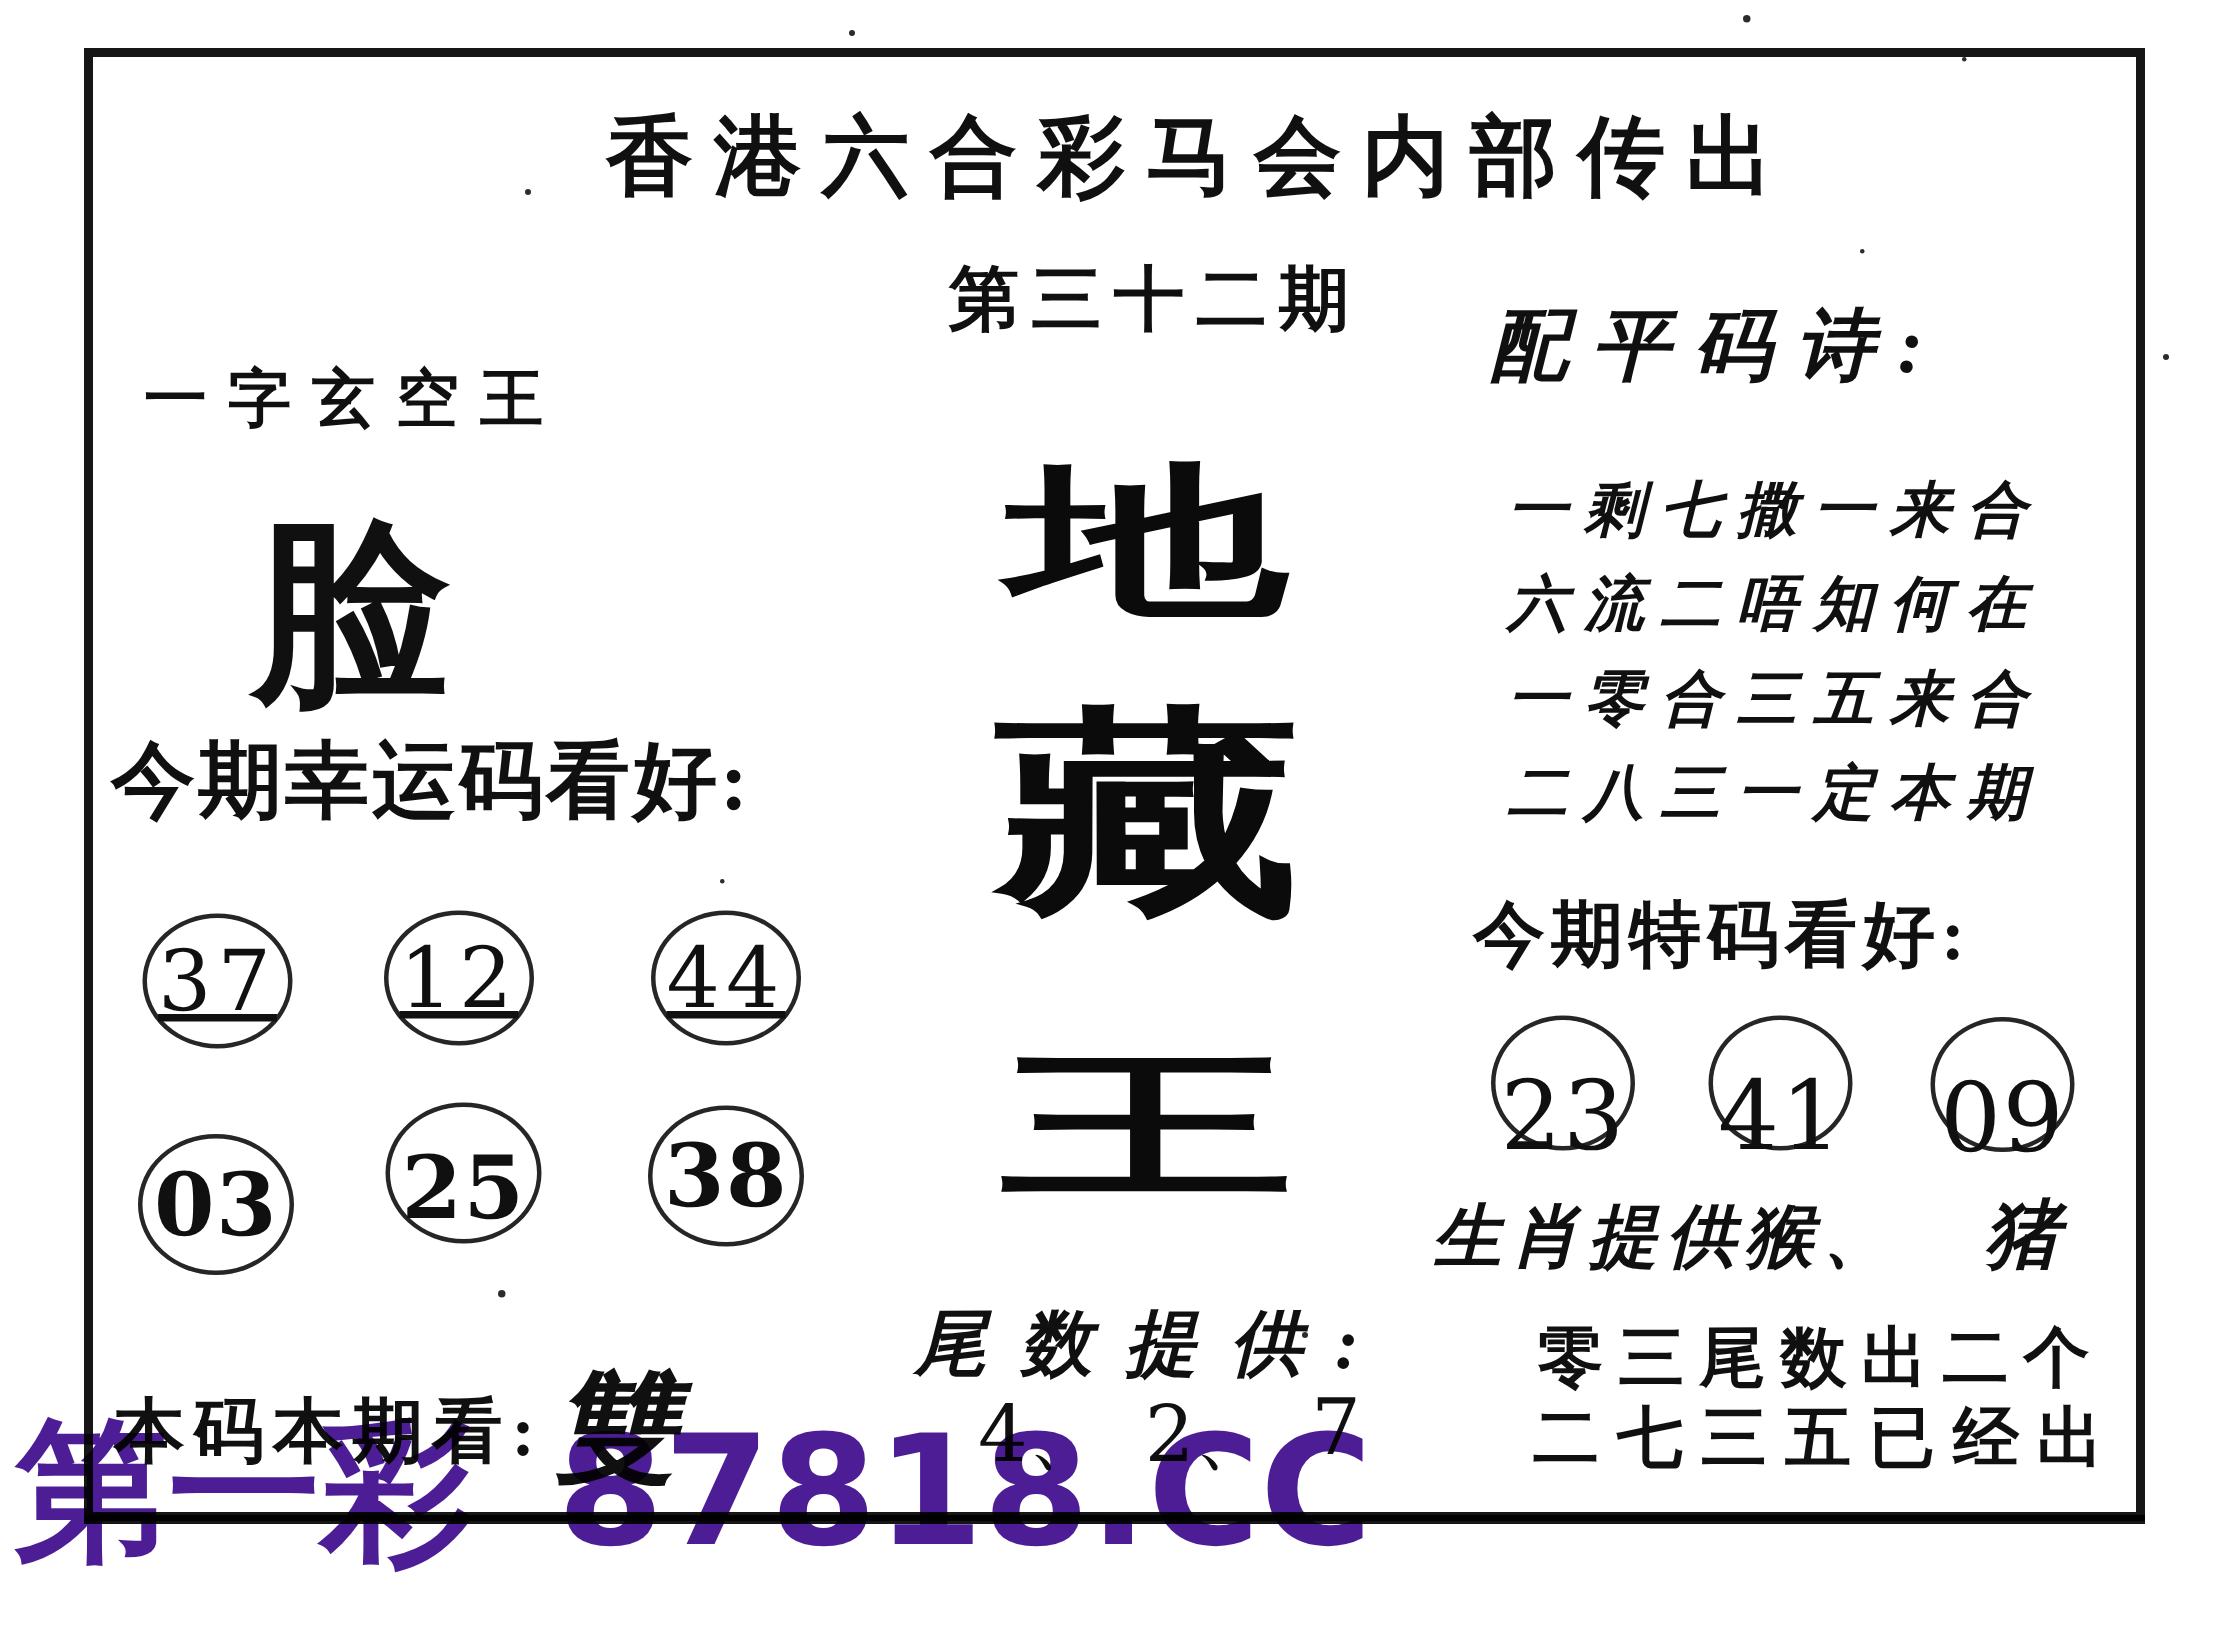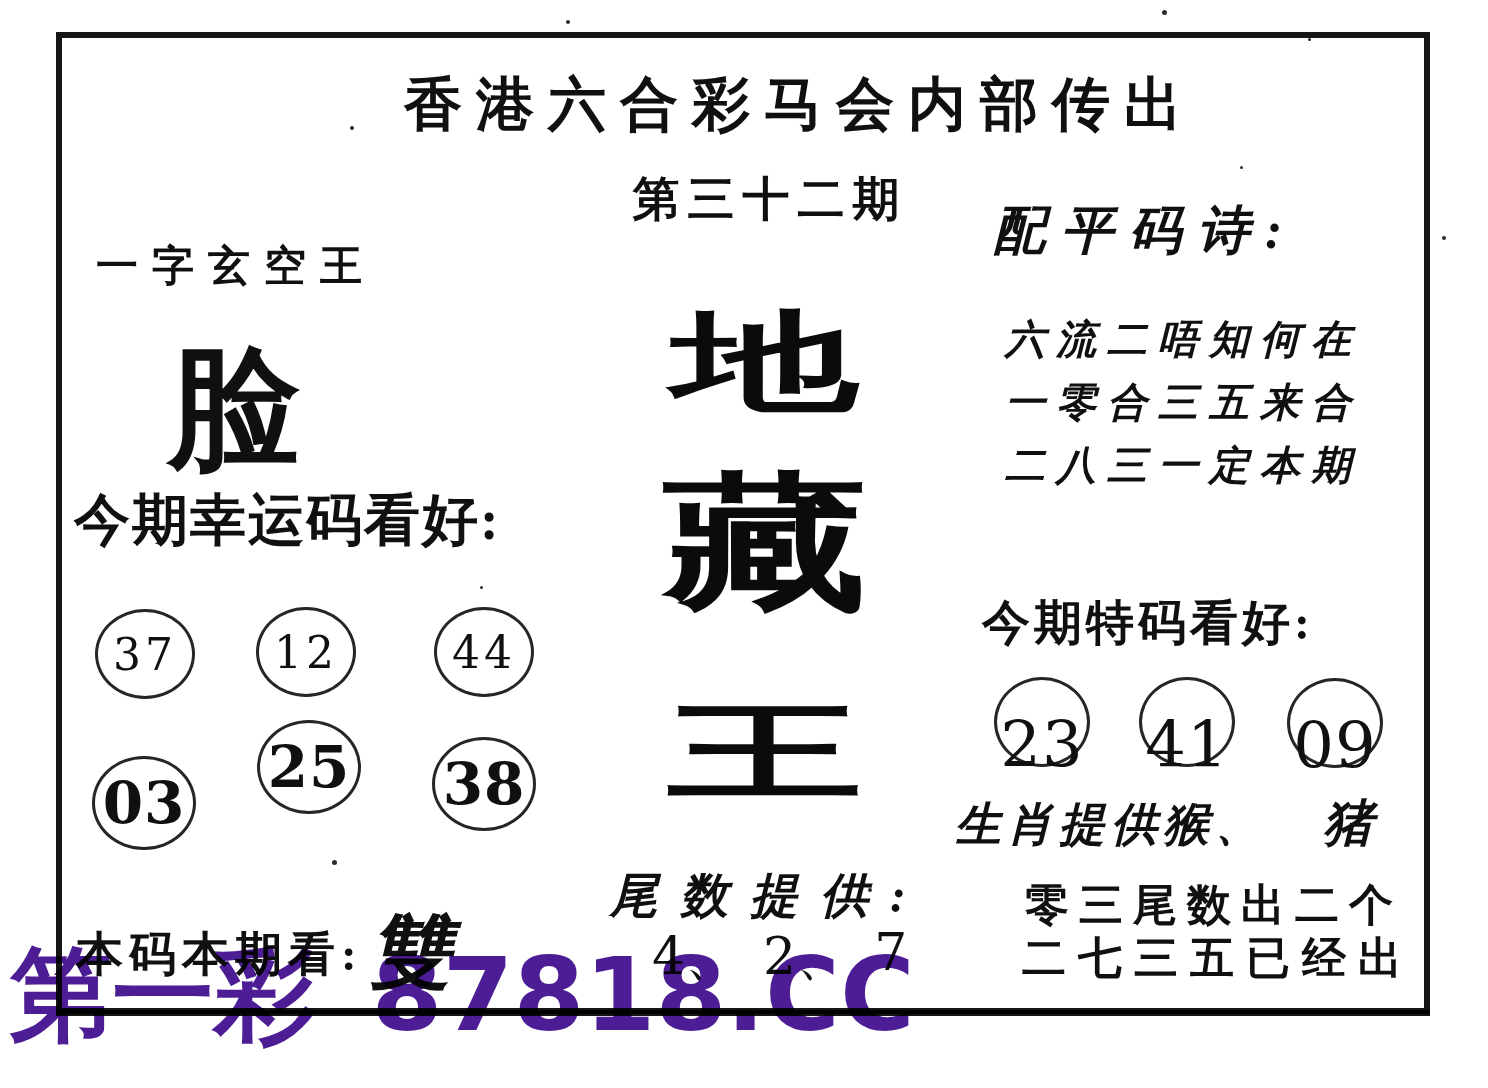--- a/index.html
+++ b/index.html
@@ -74,21 +74,21 @@
     left:74px;top:483px;
     font-size:56px;font-weight:700;letter-spacing:2px;white-space:nowrap;
   }
   .circle{
     position:absolute;
     border:3px solid #262626;border-radius:50%;
     display:flex;align-items:center;justify-content:center;
     box-sizing:border-box;
     background:transparent;
   }
-  .num-thin{font-family:"DejaVu Serif",serif;font-size:44px;font-weight:400;letter-spacing:4px;}
+  .num-thin{font-family:"DejaVu Serif",serif;font-size:56px;font-weight:400;letter-spacing:4px;text-decoration:underline;}
   .num-bold{font-family:"DejaVu Serif",serif;font-size:58px;font-weight:700;letter-spacing:1px;}
   .num-spec{font-family:"DejaVu Serif",serif;font-size:64px;font-weight:400;letter-spacing:1px;margin-top:46px;}
   
   .main-char{
     position:absolute;left:615px;width:300px;
     text-align:center;font-weight:900;color:#0b0b0b;
   }
   #main-char-0{top:287px;font-size:150px;line-height:150px;transform:scale(1.25,0.72);}
   #main-char-1{top:464px;font-size:160px;line-height:160px;transform:scale(1.28,0.92);}
   #main-char-2{top:677px;font-size:150px;line-height:150px;transform:scale(1.3,0.7);}
@@ -151,33 +151,34 @@
   <div class="circle" style="left:256px;top:607px;width:100px;height:90px;">
     <span class="num-thin">12</span>
   </div>
   <div class="circle" style="left:434px;top:607px;width:100px;height:90px;">
     <span class="num-thin">44</span>
   </div>
 
   <div class="circle" style="left:92px;top:756px;width:104px;height:94px;">
     <span class="num-bold">03</span>
   </div>
-  <div class="circle" style="left:257px;top:720px;width:104px;height:94px;">
+  <div class="circle" style="left:257px;top:735px;width:104px;height:94px;align-items:flex-end;">
     <span class="num-bold">25</span>
   </div>
   <div class="circle" style="left:432px;top:737px;width:104px;height:94px;">
     <span class="num-bold">38</span>
   </div>
 
   <div id="main-char-0" class="main-char">地</div>
   <div id="main-char-1" class="main-char">藏</div>
   <div id="main-char-2" class="main-char">王</div>
 
   <div id="poem-title" class="abs">配平码诗:</div>
   <div id="poem" class="abs">
+    <div class="poem-line">一剩七撒一来合</div>
     <div class="poem-line">六流二唔知何在</div>
     <div class="poem-line">一零合三五来合</div>
     <div class="poem-line">二八三一定本期</div>
   </div>
 
   <div id="special-label" class="abs">今期特码看好:</div>
 
   <div class="circle" style="left:994px;top:677px;width:96px;height:90px;">
     <span class="num-spec">23</span>
   </div>

